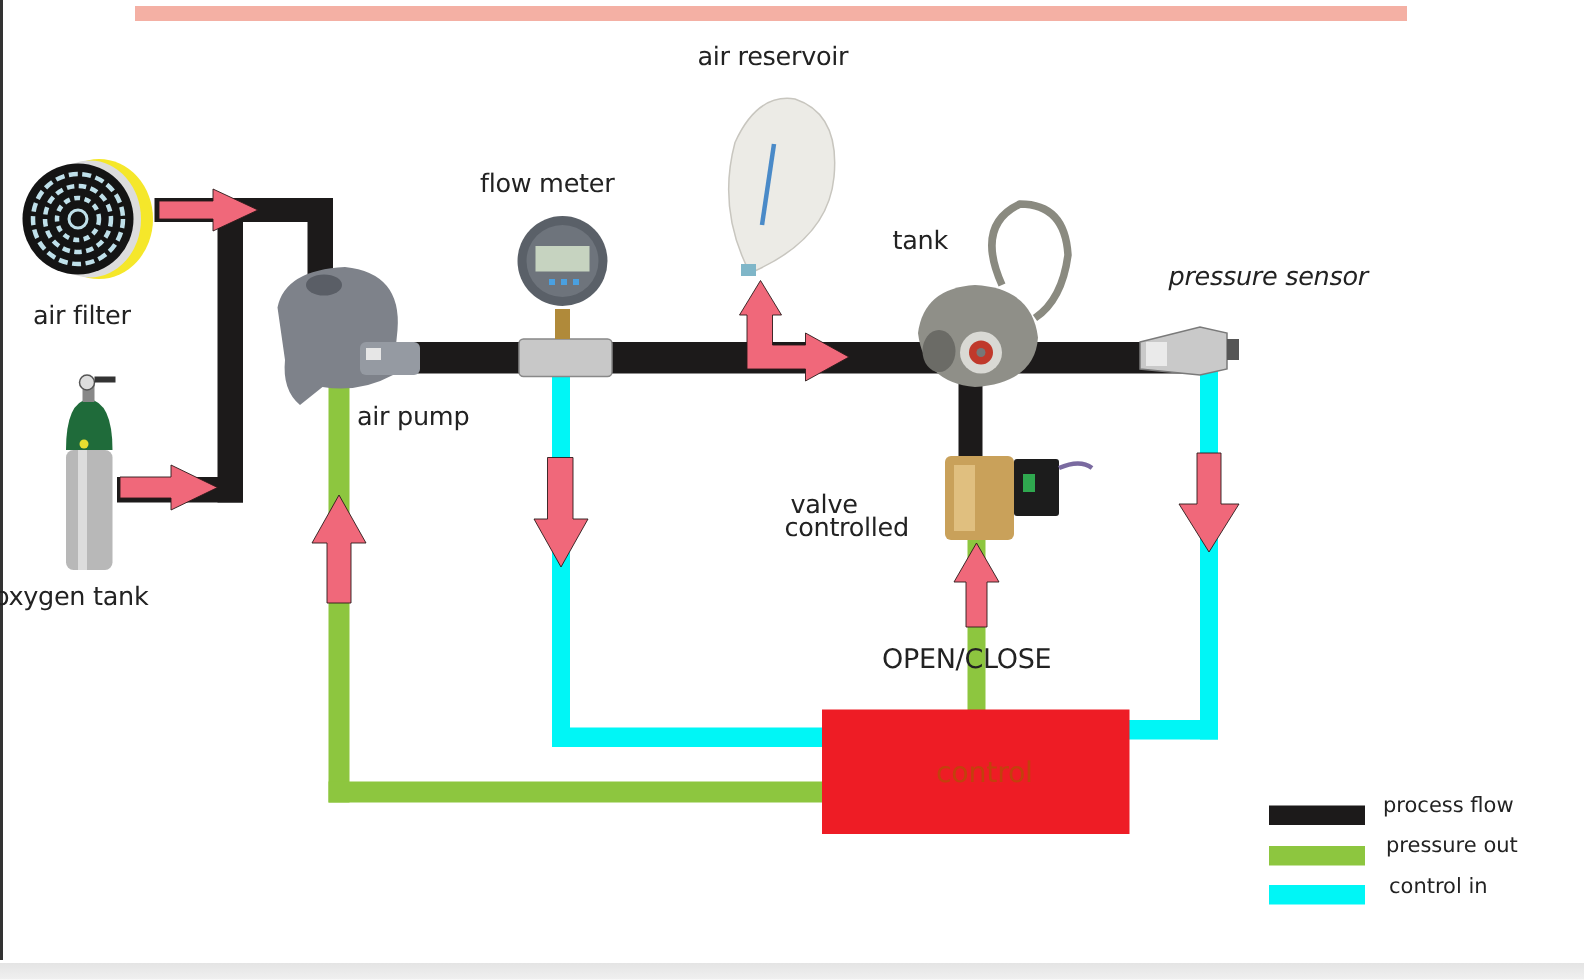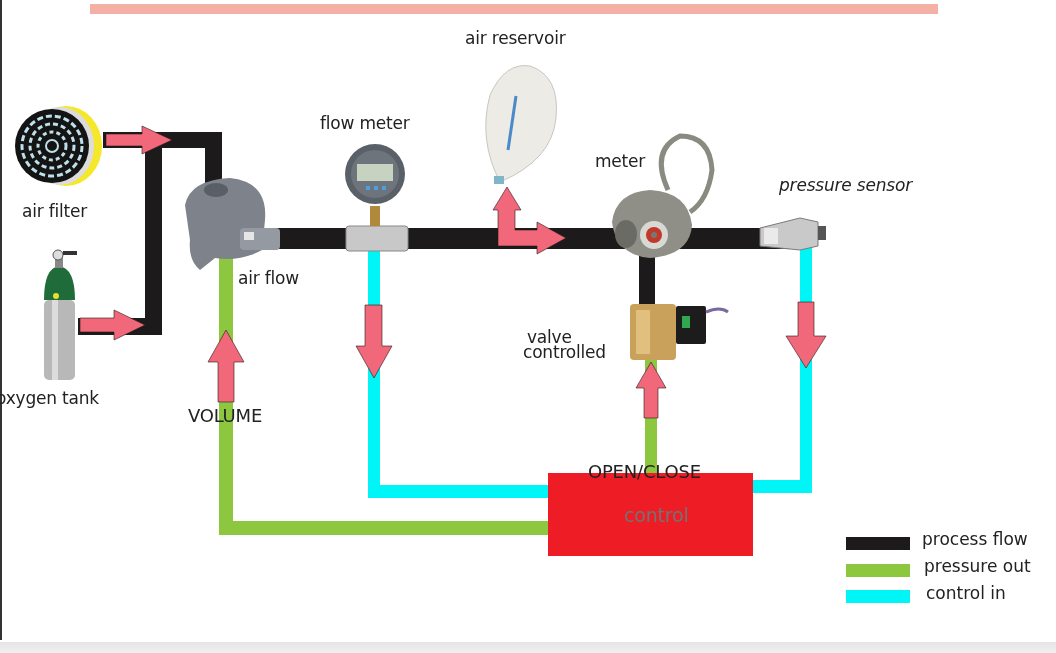--- a/index.html
+++ b/index.html
@@ -9,22 +9,22 @@
     font-family: "DejaVu Sans", "Liberation Sans", sans-serif;
     color: #222;
   }
   .abs { position: absolute; }
   .left-edge { left: 0; top: 0; width: 2px; height: 640px; background: #333; }
   .top-bar { left: 90px; top: 4px; width: 848px; height: 10px; background: #f4b0a4; }
   .bottom-strip { left: 0; top: 642px; width: 1056px; height: 11px; background: linear-gradient(#e4e4e4, #f0f0f0); }
   .label { position: absolute; font-size: 17px; white-space: nowrap; letter-spacing: -0.2px; }
   .label.caps { font-size: 18px; text-align: center; line-height: 31px; }
   svg#diagram { position: absolute; left: 0; top: 0; }
-  .legend-text { position: absolute; font-size: 17px; white-space: nowrap; }
-  .control-text { font-size: 19px; color: #737373; }
+  .legend-text { position: absolute; font-size: 14px; white-space: nowrap; }
+  .control-text { font-size: 19px; color: #c2410c; }
 </style>
 </head>
 <body>
 
 <div class="abs left-edge"></div>
 <div class="abs top-bar"></div>
 
 <svg id="diagram" width="1056" height="653" viewBox="0 0 1056 653">
 
   <g>
@@ -130,32 +130,31 @@
 
   <g>
     <rect x="846" y="537" width="64" height="13" fill="#1c1a1a"></rect>
     <rect x="846" y="564" width="64" height="13" fill="#8dc63f"></rect>
     <rect x="846" y="590" width="64" height="13" fill="#00f6f6"></rect>
   </g>
 </svg>
 
 <div class="label" style="left:465px; top:28px;">air reservoir</div>
 <div class="label" style="left:320px; top:113px;">flow meter</div>
-<div class="label" style="left:595px; top:151px;">meter</div>
+<div class="label" style="left:595px; top:151px;">tank</div>
 <div class="label" style="left:779px; top:175px;font-style:italic;">pressure sensor</div>
 <div class="label" style="left:22px; top:201px;">air filter</div>
-<div class="label" style="left:238px; top:268px;">air flow</div>
+<div class="label" style="left:238px; top:268px;">air pump</div>
 <div class="label" style="left:-4px; top:388px;">oxygen tank</div>
 <div class="label" style="left:523px; top:298px;margin-top:44px;">controlled</div>
 <div class="label" style="left:527px; top:327px;">valve</div>
 
 <div class="label caps" style="left:160px; top:402px; width:130px;">
-  <div style="margin-top:-2px;">VOLUME</div>
 </div>
-<div class="label caps" style="left:588px; top:424px;margin-top:32px;">OPEN/CLOSE</div>
+<div class="label caps" style="left:588px; top:424px;">OPEN/CLOSE</div>
 
 <div class="label control-text" style="left:624px; top:504px;">control</div>
 
 <div class="legend-text" style="left:922px; top:529px;">process flow</div>
 <div class="legend-text" style="left:924px; top:556px;">pressure out</div>
 <div class="legend-text" style="left:926px; top:583px;">control in</div>
 
 <div class="abs bottom-strip"></div>
 
 </body></html>

